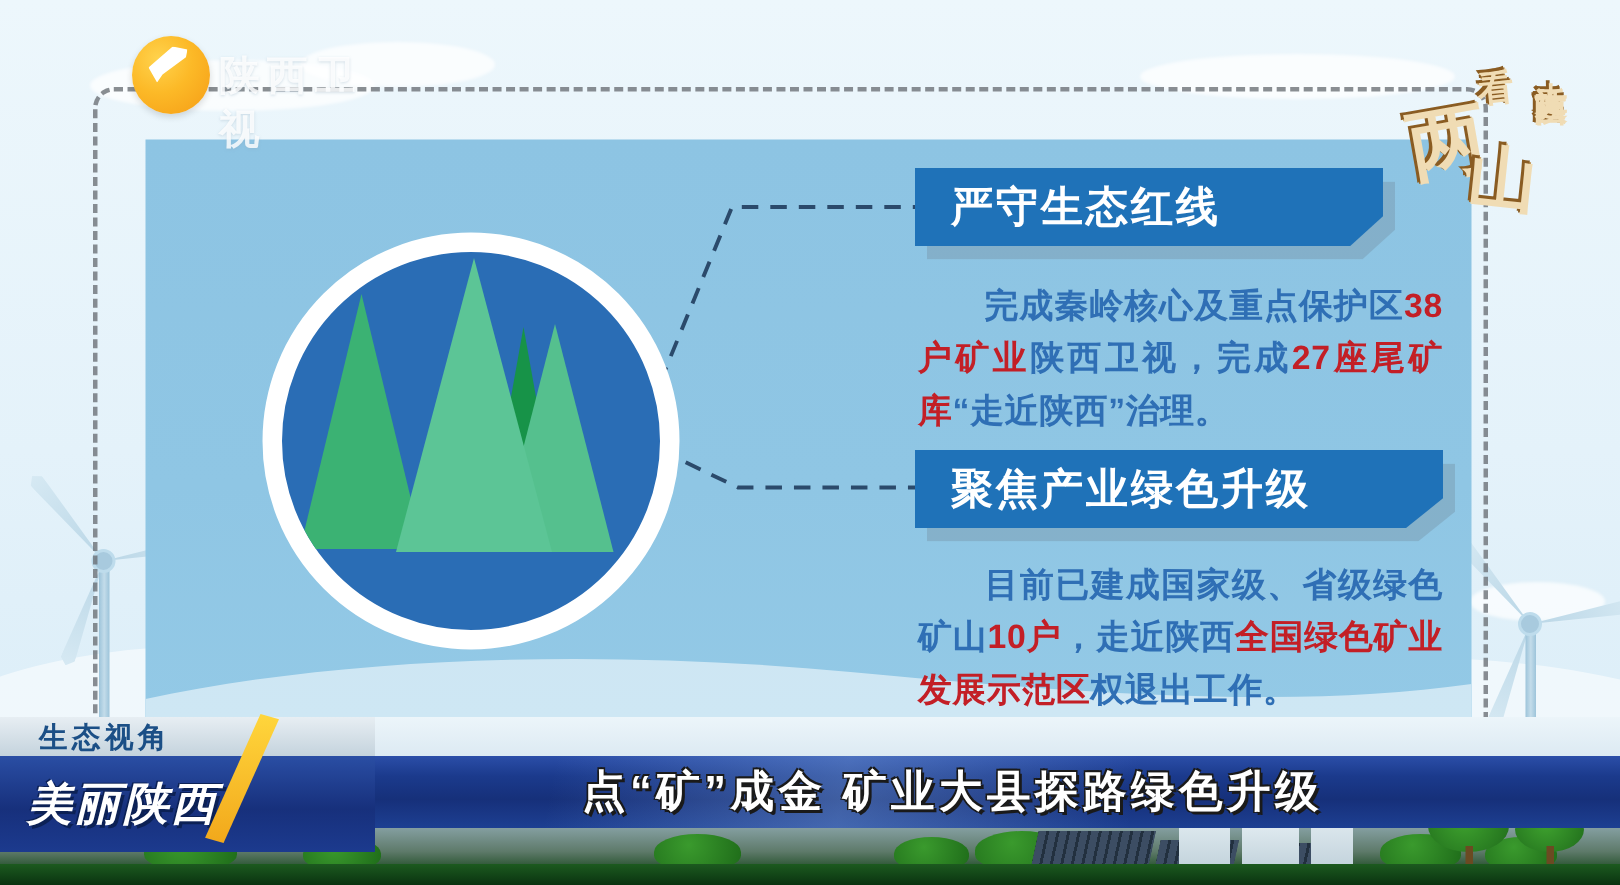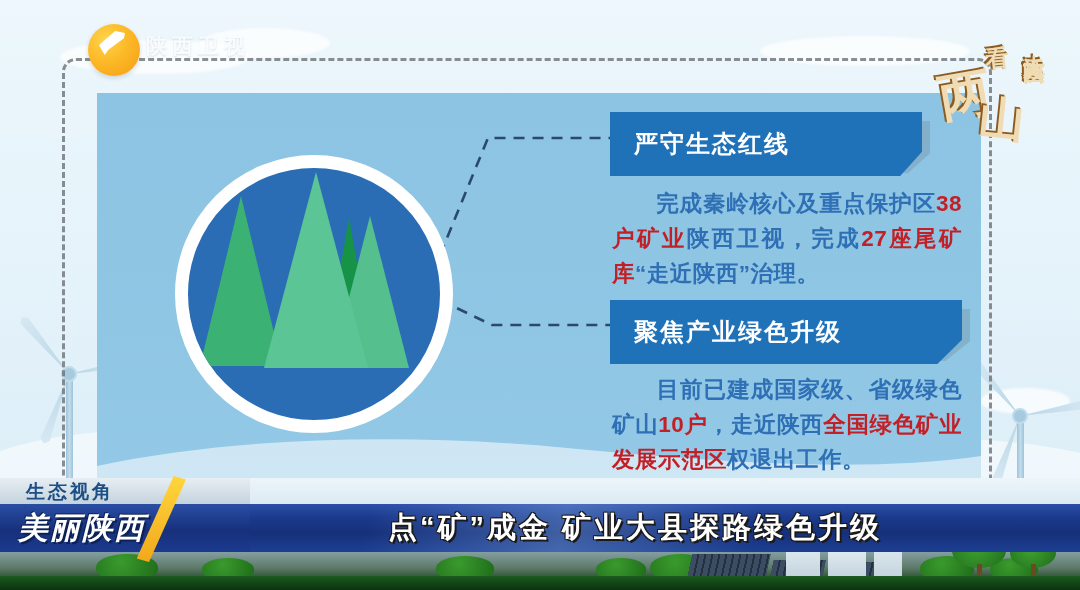--- a/index.html
+++ b/index.html
@@ -86,26 +86,26 @@
 
   
   .connector { position: absolute; left: 0; top: 0; pointer-events: none; }
 
   
   .band-wrap { position: absolute; }
   .band {
     position: relative;
     background: #1f72b8;
     color: #ffffff;
-    font-size: 24px;
+    font-size: 28px;
     font-weight: 700;
     letter-spacing: 2px;
     display: flex; align-items: center;
     padding: 0 22px 0 24px;
-    height: 64px;
+    height: 52px;
     clip-path: polygon(0 0, 100% 0, 100% 62%, 93% 100%, 0 100%);
     box-shadow: 0 0 0 rgba(0,0,0,0);
     z-index: 2;
   }
   .band-shadow {
     position: absolute; left: 8px; top: 9px;
     height: 52px;
     background: rgba(120,150,170,0.45);
     clip-path: polygon(0 0, 100% 0, 100% 62%, 93% 100%, 0 100%);
     z-index: 1;
@@ -130,21 +130,21 @@
     background: radial-gradient(circle at 34% 30%, #ffd34d 0%, #fcb927 45%, #f59c15 100%);
     box-shadow: 0 2px 5px rgba(0,0,0,0.14);
   }
   .tv-ball::after {
     content: ""; position: absolute; left: 11px; top: 7px;
     width: 26px; height: 24px; background: #fff;
     clip-path: polygon(0 58%, 62% 0, 100% 8%, 96% 30%, 36% 78%, 22% 100%);
   }
   .tv-name {
     position: absolute; left: 58px; top: 8px;
-    font-size: 21px; font-weight: 700; letter-spacing: 5px;
+    font-size: 27px; font-weight: 700; letter-spacing: 5px;
     color: rgba(255,255,255,0.82);
     text-shadow: 0 1px 2px rgba(140,170,190,0.35);
   }
 
   .wm {
     position: absolute; right: 32px; top: 32px;
     width: 112px; height: 108px;
     font-weight: 700;
   }
   .wm span {
@@ -190,21 +190,21 @@
     position: absolute; left: 0; top: 0; width: 250px; height: 27px;
     background: linear-gradient(180deg,#e7eef3,#c3d2dc);
     display: flex; align-items: center;
     z-index: 5;
   }
   .badge-top span {
     margin-left: 26px; font-size: 19px; font-weight: 700;
     letter-spacing: 3px; color: #1b4f86; text-align: center;
   }
   .badge-main {
-    position: absolute; left: 0; top: 26px; width: 250px; height: 48px;
+    position: absolute; left: 0; top: 26px; width: 250px; height: 64px;
     background: linear-gradient(180deg,#2a4ea4 0%, #17307c 55%, #1c3a8e 100%);
     display: flex; align-items: center;
     z-index: 5;
     text-align: right;
   }
   .badge-main span {
     margin-left: 18px; font-size: 30px; font-weight: 700; font-style: italic;
     letter-spacing: 2px; color: #ffffff;
     text-shadow: 2px 2px 0 #0c2155, -1px -1px 0 #0c2155;
   }

